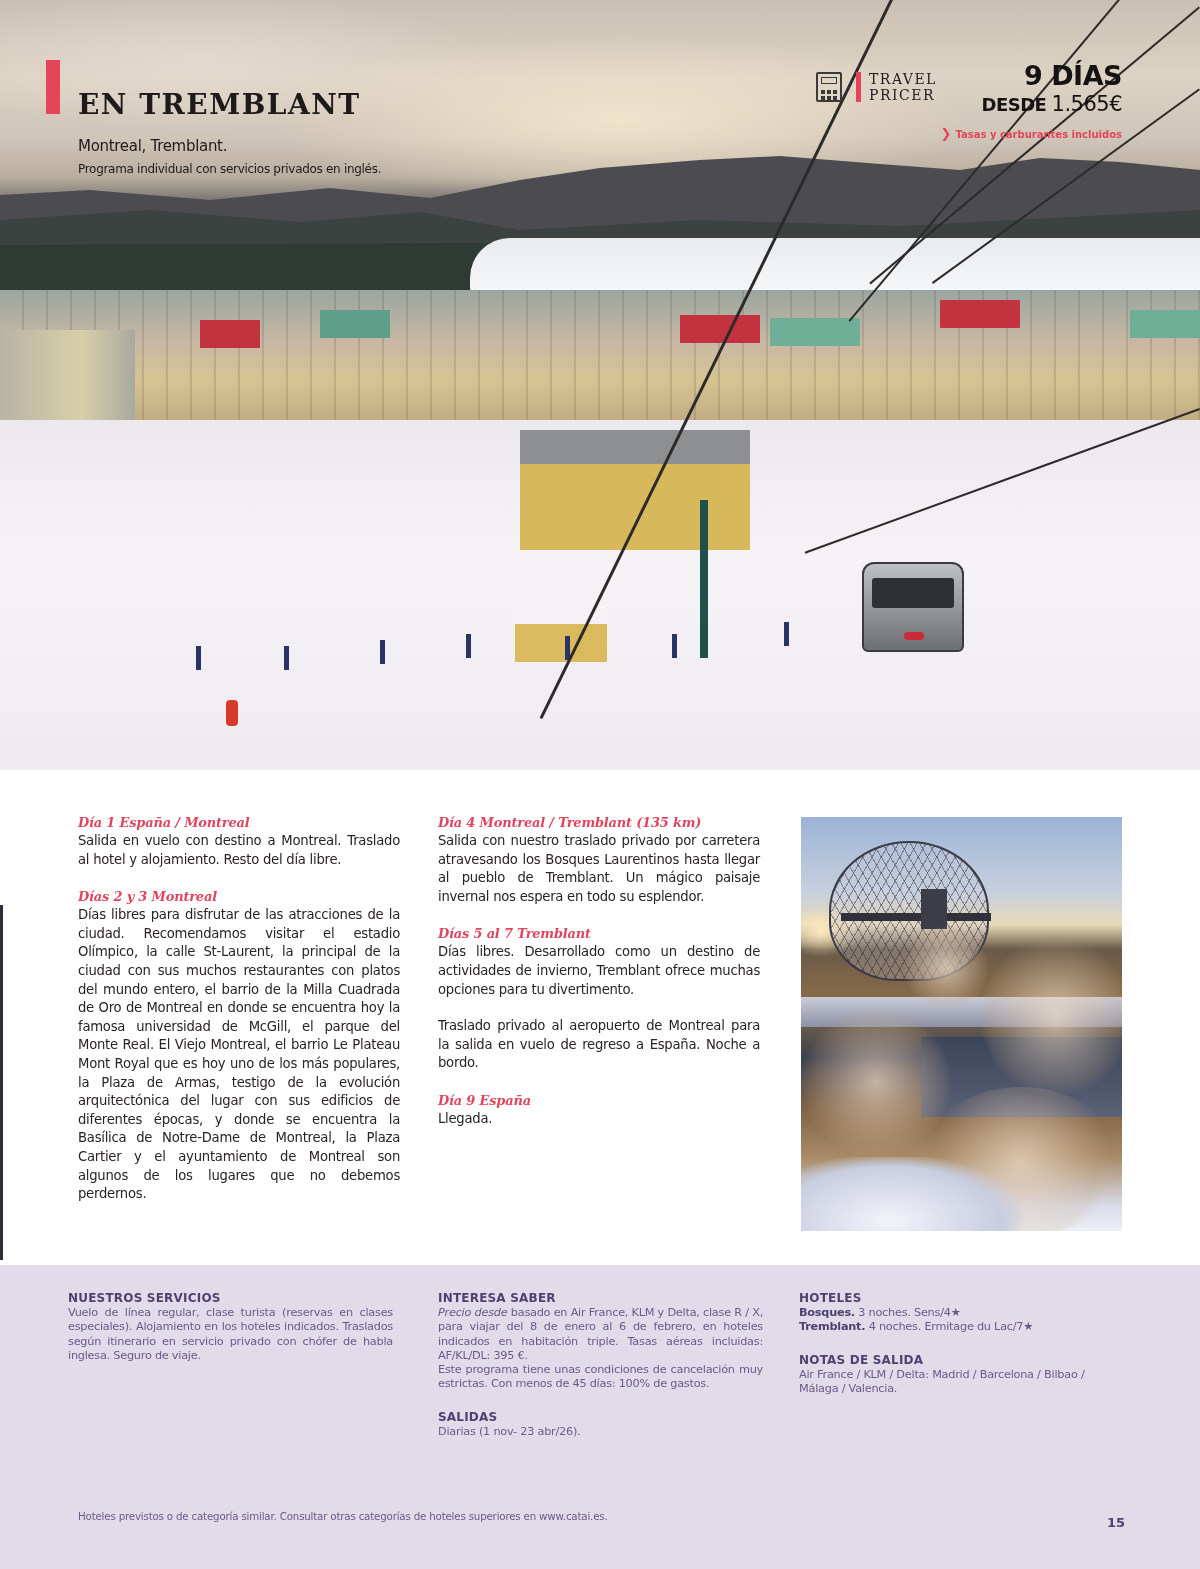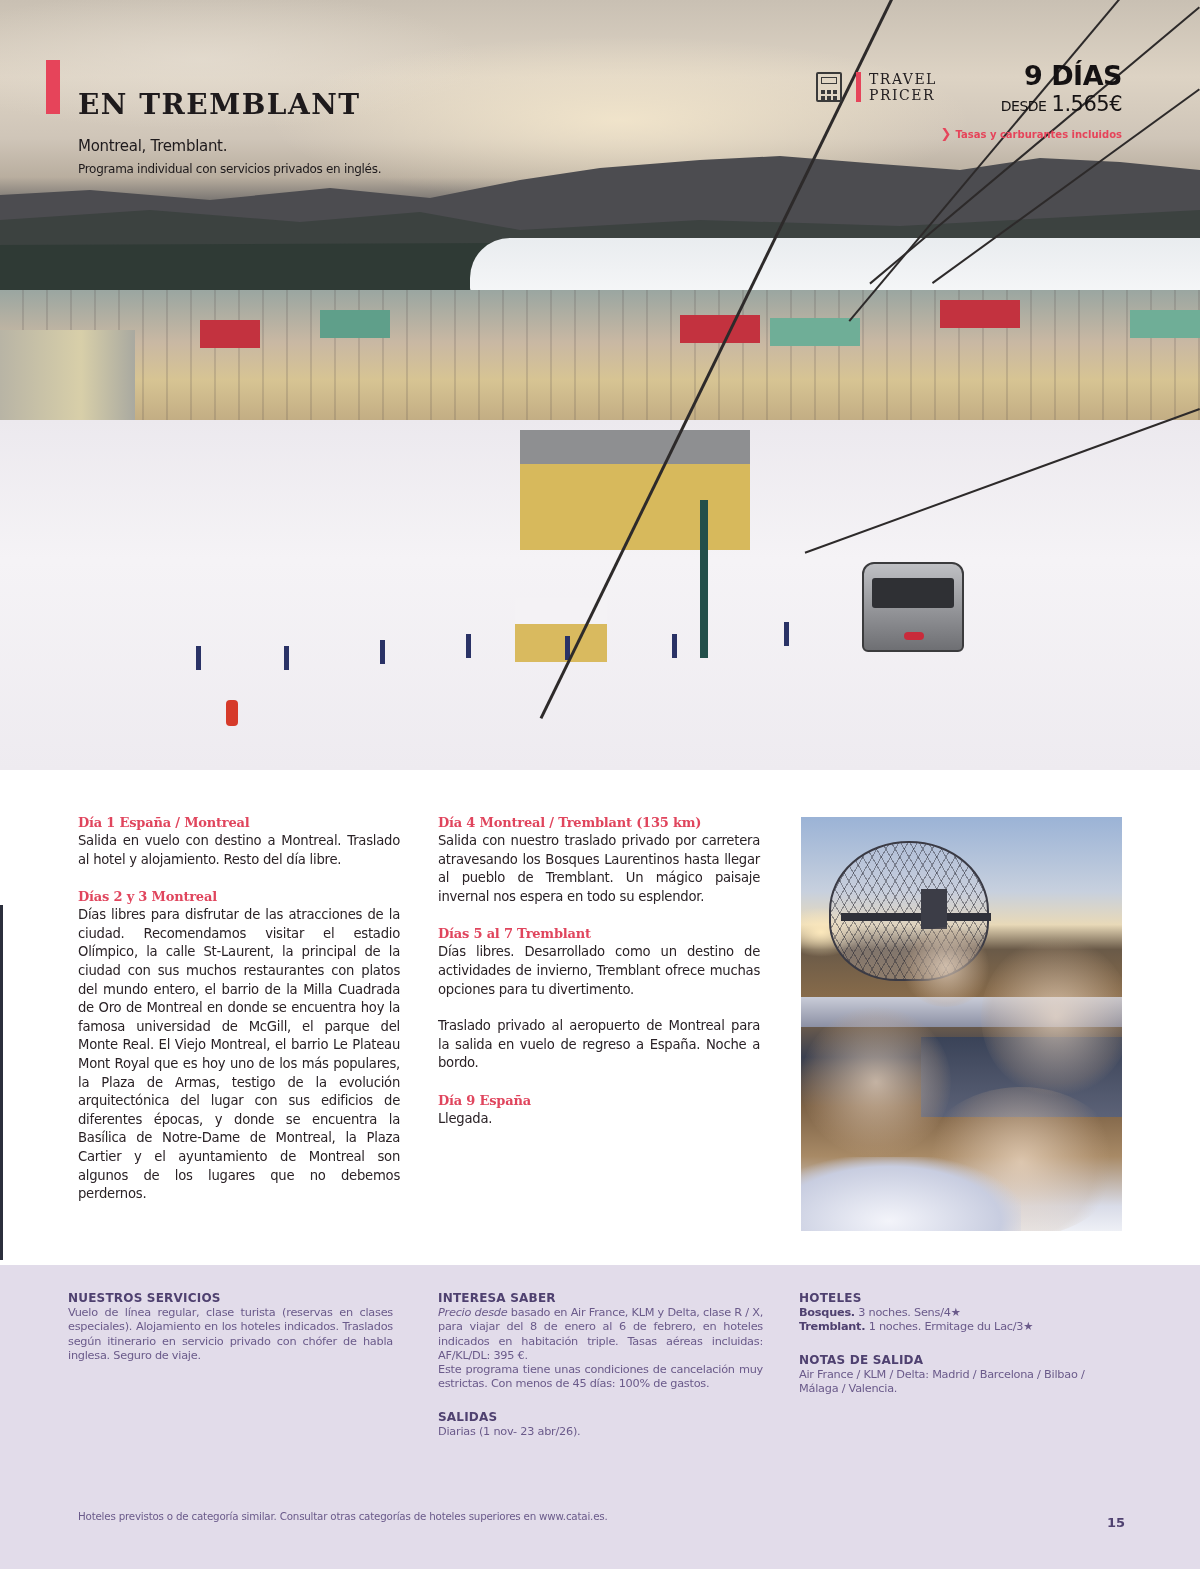--- a/index.html
+++ b/index.html
@@ -45,31 +45,31 @@
   .subtitle2 { position: absolute; left: 78px; top: 162px; font-size: 12px; color: #1e1a1c; letter-spacing: -0.3px; }
 
   .tp-icon { position: absolute; left: 816px; top: 72px; width: 26px; height: 30px; border: 2px solid #3a3a3a; border-radius: 2px; }
   .tp-icon .scr { position: absolute; left: 3px; top: 3px; width: 16px; height: 7px; border: 1.5px solid #3a3a3a; }
   .tp-icon .k { position: absolute; width: 4px; height: 4px; background: #3a3a3a; }
   .tp-bar { position: absolute; left: 856px; top: 72px; width: 5px; height: 30px; background: #e6445a; }
   .tp-text { position: absolute; left: 869px; top: 71px; font-family: "DejaVu Serif", serif; font-size: 14px; line-height: 16px; letter-spacing: 1.5px; color: #242022; }
 
   .days { position: absolute; right: 78px; top: 60px; font-size: 27px; font-weight: bold; color: #151213; text-align: left; letter-spacing: -0.5px; }
   .price-row { position: absolute; right: 78px; top: 92px; text-align: right; color: #151213; white-space: nowrap; }
-  .price-row .from { font-size: 14px; font-weight: normal; letter-spacing: -0.5px; }
+  .price-row .from { font-size: 18px; font-weight: bold; letter-spacing: -0.5px; }
   .price-row .amount { font-size: 21px; letter-spacing: -0.5px; }
   .taxes { position: absolute; right: 78px; top: 126px; font-size: 10px; color: #e6445a; font-weight: bold; white-space: nowrap; }
   .taxes .chev { font-size: 13px; margin-right: 4px; }
 
   
   .col { position: absolute; top: 813px; width: 322px; font-size: 13.2px; line-height: 18.6px; color: #2a2226; letter-spacing: -0.25px; }
   .col1 { left: 78px; }
   .col2 { left: 438px; }
   .day { margin-bottom: 18px; }
-  .day-title { font-family: "DejaVu Serif", serif; font-weight: bold; color: #e0455d; font-size: 13px; line-height: 19px; letter-spacing: -0.2px; }
+  .day-title { font-family: "DejaVu Serif", serif; font-weight: bold; color: #e0455d; font-size: 13px; line-height: 19px; letter-spacing: -0.2px; font-style: italic; }
   .day-text { text-align: justify; hyphens: manual; }
 
   .side-photo { position: absolute; left: 801px; top: 817px; width: 321px; height: 414px; overflow: hidden;
     background: linear-gradient(180deg,#9bb3d6 0%, #c7d0de 18%, #e8d9b8 26%, #6a5a48 32%, #8b6d4a 45%, #3b4050 58%, #7d6246 70%, #a88a66 82%, #d9dce8 94%, #eef0f6 100%); }
   .dome { position: absolute; left: 28px; top: 24px; width: 160px; height: 140px; border-radius: 50% 50% 42% 42%;
     border: 2px solid #3a3a44;
     background: repeating-linear-gradient(60deg, rgba(40,40,50,.45) 0 1px, transparent 1px 8px),
                 repeating-linear-gradient(-60deg, rgba(40,40,50,.45) 0 1px, transparent 1px 8px),
                 rgba(200,200,215,.25); }
   .dome-deck { position: absolute; left: 40px; top: 96px; width: 150px; height: 8px; background: #2f3039; }
@@ -226,21 +226,21 @@
   <p><i>Precio desde</i><span> basado en Air France, KLM y Delta, clase R / X, para viajar del 8 de enero al 6 de febrero, en hoteles indicados en habitación triple. Tasas aéreas incluidas: AF/KL/DL: 395 €.</span></p>
   <p>Este programa tiene unas condiciones de cancelación muy estrictas. Con menos de 45 días: 100% de gastos.</p>
   <div class="gap"></div>
   <h4>SALIDAS</h4>
   <p>Diarias (1 nov- 23 abr/26).</p>
 </div>
 
 <div class="info-col info-c3">
   <h4>HOTELES</h4>
   <div class="hotel-line"><b>Bosques.</b><span> 3 noches. Sens/4★</span></div>
-  <div class="hotel-line"><b>Tremblant.</b><span> 1 noches. Ermitage du Lac/3★</span></div>
+  <div class="hotel-line"><b>Tremblant.</b><span> 4 noches. Ermitage du Lac/7★</span></div>
   <div class="gap"></div>
   <h4>NOTAS DE SALIDA</h4>
   <p style="text-align:left;">Air France / KLM / Delta: Madrid / Barcelona / Bilbao / Málaga / Valencia.</p>
 </div>
 
 <div class="footnote">
   <div>Hoteles previstos o de categoría similar. Consultar otras categorías de hoteles superiores en www.catai.es.</div>
 </div>
 <div class="page-num">15</div>
 

